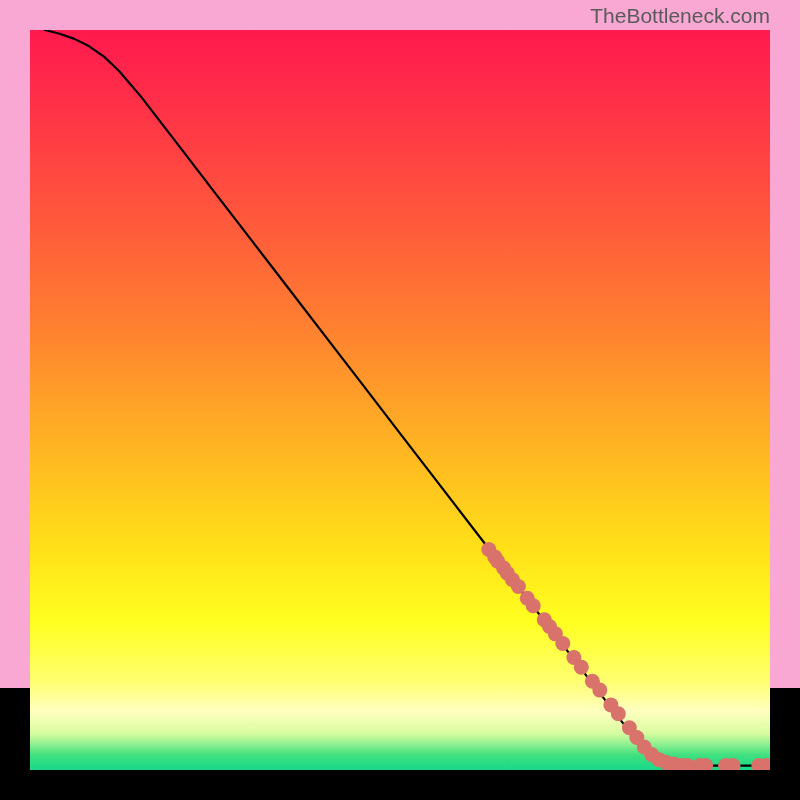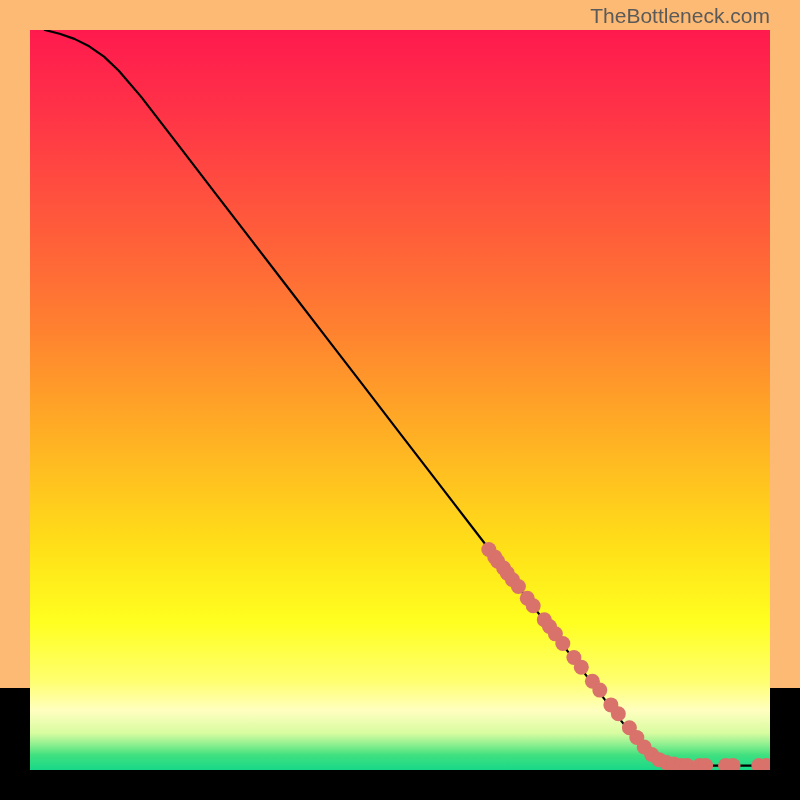--- a/index.html
+++ b/index.html
@@ -1,21 +1,21 @@
 <!DOCTYPE html>
 <html><head>
 <meta charset="utf-8">
 <style>
   * { margin: 0; padding: 0; box-sizing: border-box; }
   html, body { width: 800px; height: 800px; overflow: hidden; background: #000; }
   .chart-container {
     position: relative;
     width: 800px;
     height: 688px;
-    background: #fdba74;
+    background: #f9a8d4;
   }
   .plot-area {
     position: absolute;
     left: 30px;
     top: 30px;
     width: 740px;
     height: 740px;
   }
   .attribution {
     position: absolute;

